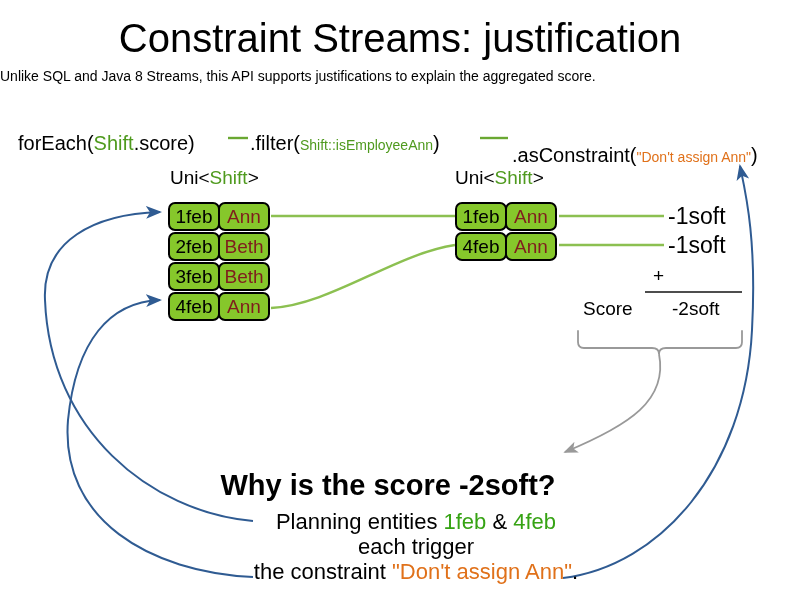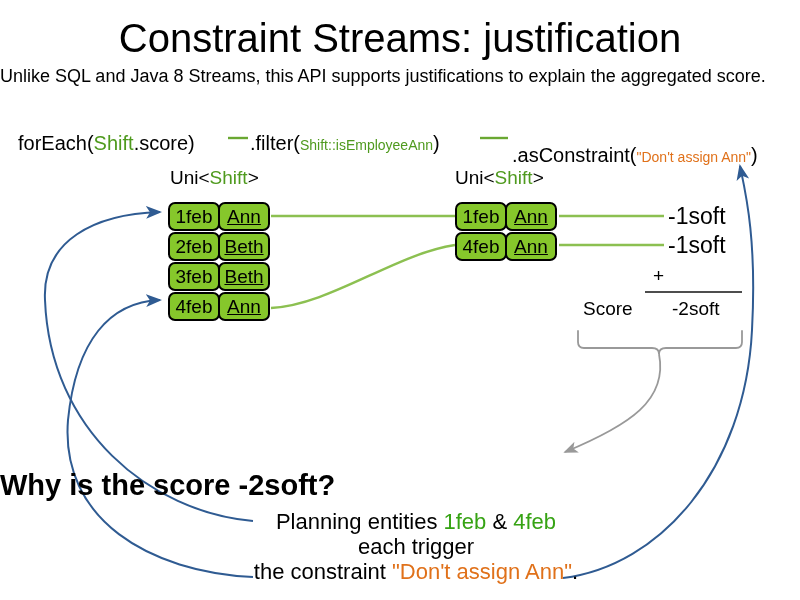--- a/index.html
+++ b/index.html
@@ -44,21 +44,21 @@
     font-weight: normal;
     letter-spacing: 0px;
     line-height: 48px;
     white-space: nowrap;
   }
   .subtitle {
     position: absolute;
     left: 0;
     top: 66px;
     width: 752px;
-    font-size: 18px;
+    font-size: 14px;
     line-height: 20px;
     white-space: nowrap;
   }
 
   
   .code {
     position: absolute;
     font-size: 20px;
     line-height: 24px;
     white-space: nowrap;
@@ -96,21 +96,21 @@
     border: 2px solid #000000;
     border-radius: 7px;
     display: flex;
     align-items: center;
     justify-content: center;
     font-size: 19px;
     line-height: 19px;
     box-sizing: border-box;
   }
   .cell.date { width: 52px; color: #000000; }
-  .cell.name { width: 52px; color: #000000; margin-left: -2px; text-decoration: underline; }
+  .cell.name { width: 52px; color: #7f1d1d; margin-left: -2px; }
 
   
   .penalty {
     position: absolute;
     font-size: 23px;
     line-height: 22px;
     white-space: nowrap;
   }
 
   
@@ -130,20 +130,21 @@
     line-height: 22px;
     white-space: nowrap;
   }
 
   
   .question {
     position: absolute;
     left: 0;
     top: 468px;
     width: 776px;
+    text-align: center;
     font-size: 29px;
     font-weight: bold;
     line-height: 34px;
     white-space: nowrap;
   }
   .explain {
     position: absolute;
     left: 16px;
     width: 800px;
     text-align: center;

